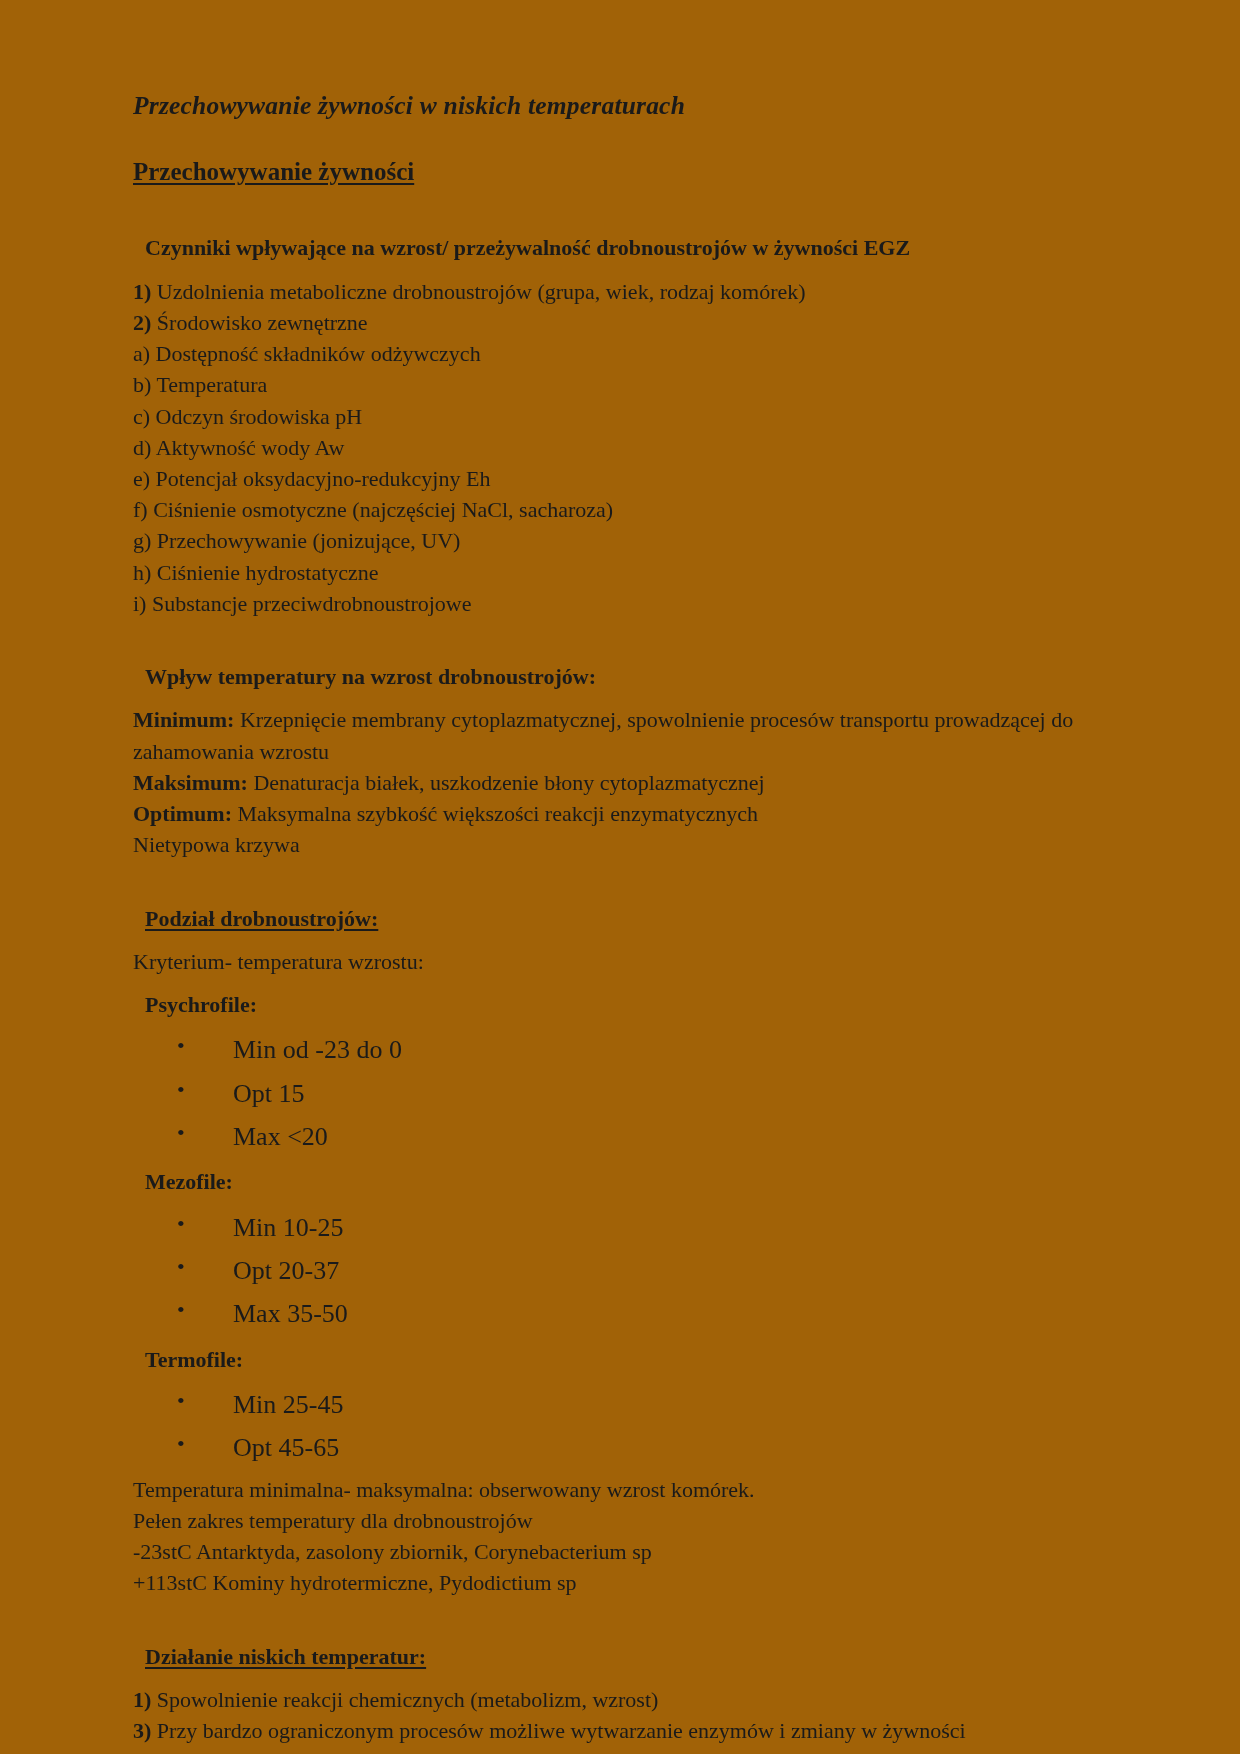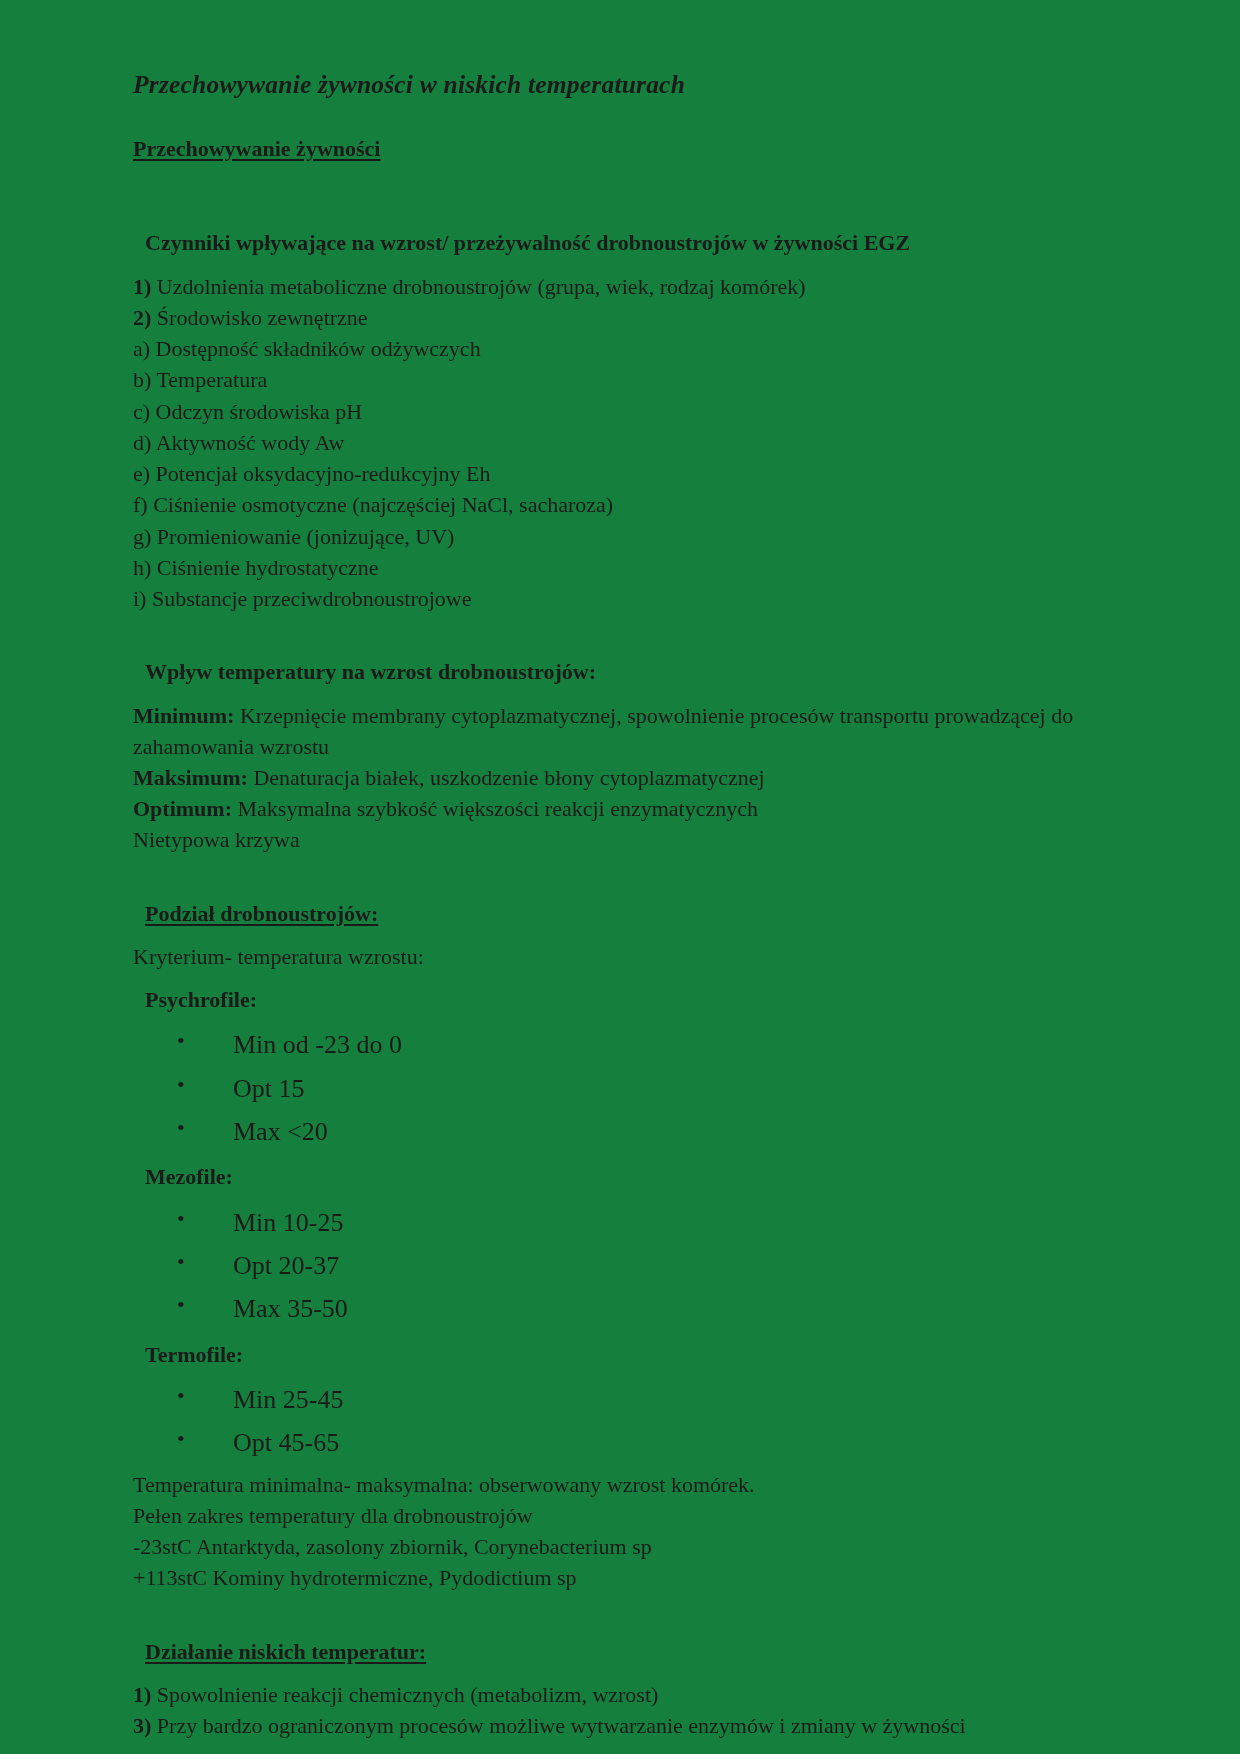--- a/index.html
+++ b/index.html
@@ -12,37 +12,37 @@
     height: 1754px;
     font-family: "Liberation Serif", "DejaVu Serif", serif;
     color: #1a1a1a;
     -webkit-font-smoothing: none;
   }
   .page {
     position: relative;
     width: 1240px;
     height: 1754px;
     box-sizing: border-box;
-    padding: 69px 150px 0 133px;
-    background: #15803d;
+    padding: 90px 150px 0 133px;
+    background: #a16207;
   }
   .doc-title {
     font-size: 25.5px;
     font-weight: bold;
     font-style: italic;
     letter-spacing: 0.2px;
     margin: 0 0 34px 0;
     line-height: 1.25;
   }
   .section-underlined {
-    font-size: 22px;
+    font-size: 25px;
     font-weight: bold;
     text-decoration: underline;
     text-underline-offset: 3px;
-    margin: 0 0 52px 0;
+    margin: 0 0 32px 0;
     line-height: 1.3;
     display: inline-block;
   }
   .block {
     margin: 0 0 0 0;
   }
   .heading {
     font-size: 22px;
     font-weight: bold;
     line-height: 1.42;
@@ -125,21 +125,21 @@
     <p class="line">
       <span>e)</span>
       <span>Potencjał oksydacyjno-redukcyjny Eh</span>
     </p>
     <p class="line">
       <span>f)</span>
       <span>Ciśnienie osmotyczne (najczęściej NaCl, sacharoza)</span>
     </p>
     <p class="line">
       <span>g)</span>
-      <span>Promieniowanie (jonizujące, UV)</span>
+      <span>Przechowywanie (jonizujące, UV)</span>
     </p>
     <p class="line">
       <span>h)</span>
       <span>Ciśnienie hydrostatyczne</span>
     </p>
     <p class="line">
       <span>i)</span>
       <span>Substancje przeciwdrobnoustrojowe</span>
     </p>
   </div>

